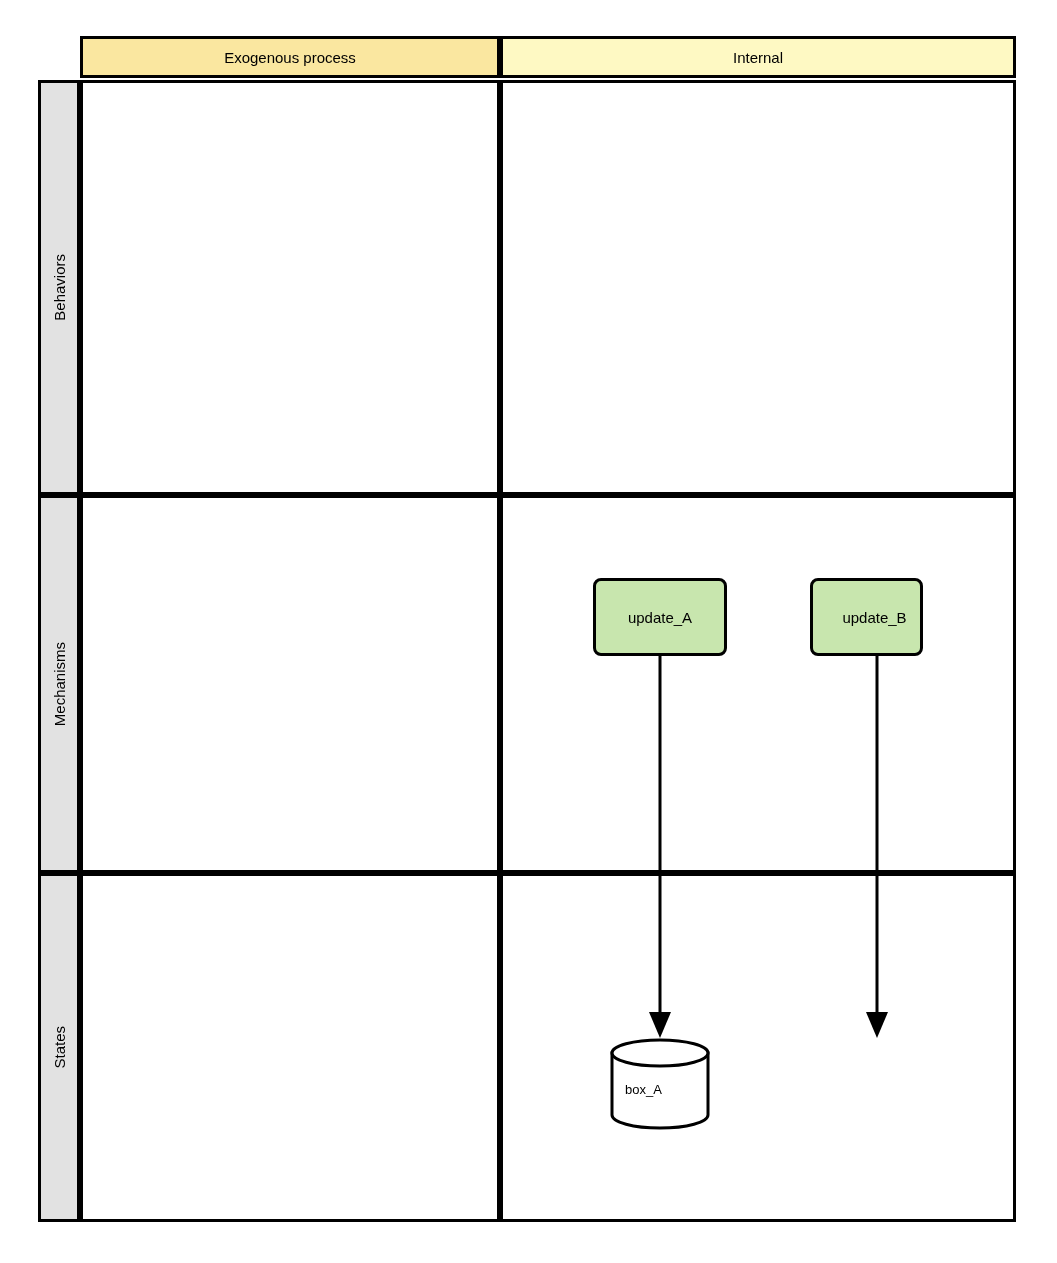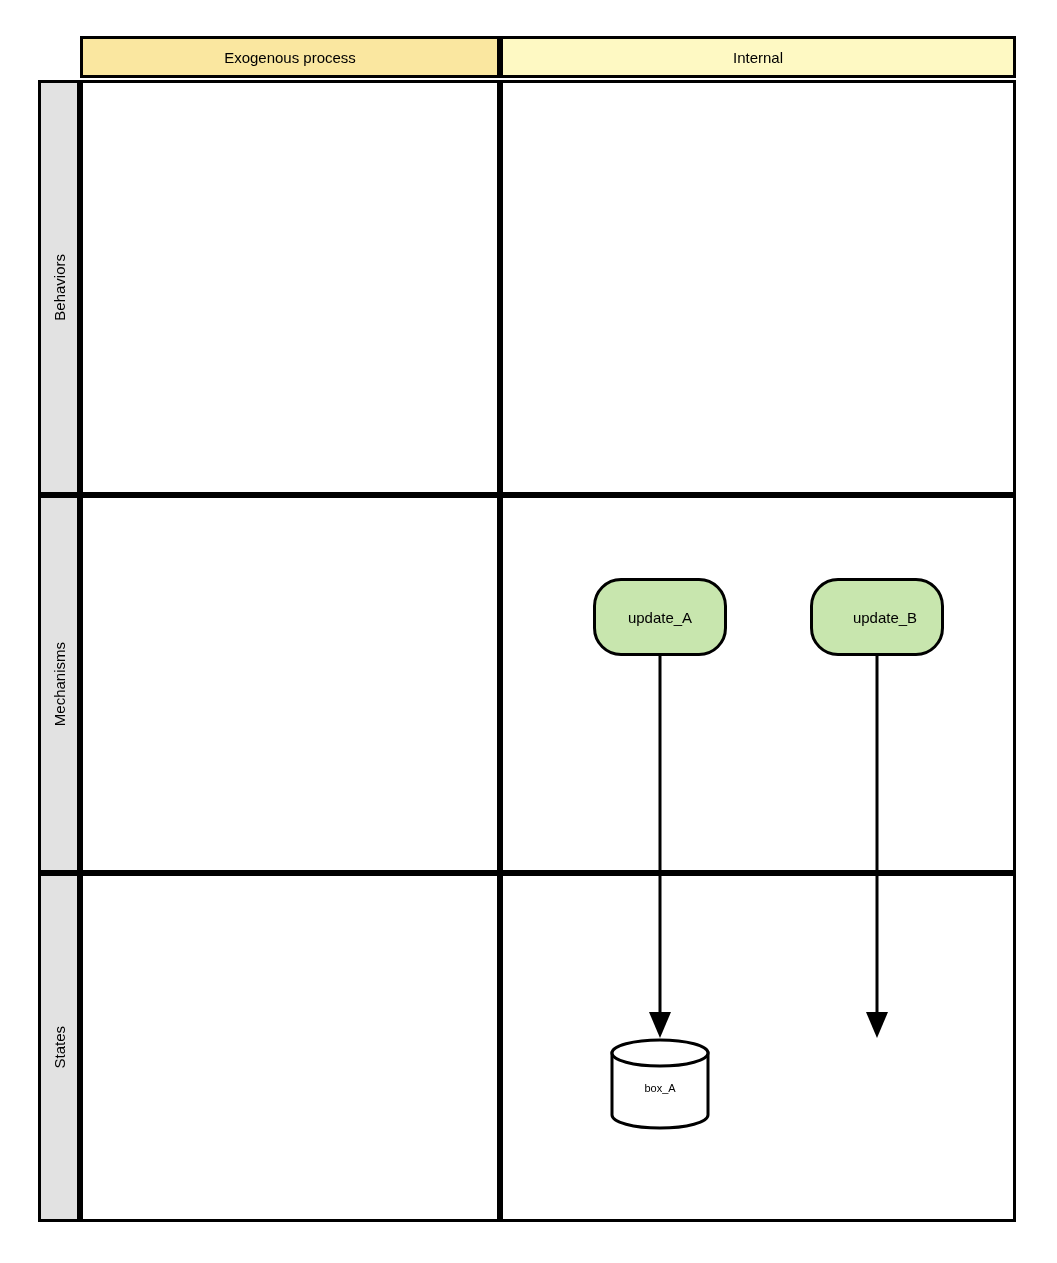--- a/index.html
+++ b/index.html
@@ -81,40 +81,40 @@
 
   .row-behaviors  { top: 44px;  height: 415px; }
   .row-mechanisms { top: 459px; height: 378px; }
   .row-states     { top: 837px; height: 349px; }
 
   
   .node-rounded {
     position: absolute;
     background: #c8e6ae;
     border: 3px solid #000000;
-    border-radius: 28px;
+    border-radius: 8px;
     box-sizing: border-box;
     display: flex;
     align-items: center;
     justify-content: center;
     font-size: 15px;
     color: #000000;
     z-index: 5;
   }
   .cylinder {
     position: absolute;
     z-index: 5;
   }
   .cylinder svg { display: block; }
   .cylinder-label {
     position: absolute;
-    left: 0;
+    left: 16px;
     width: 100%;
-    text-align: center;
-    font-size: 11px;
+    text-align: left;
+    font-size: 13px;
     color: #000000;
   }
   .edge-layer {
     position: absolute;
     left: 0;
     top: 0;
     width: 1057px;
     height: 1263px;
     pointer-events: none;
     z-index: 3;
@@ -157,21 +157,21 @@
       <line x1="660" y1="656" x2="660" y2="1022"></line>
       <line x1="877" y1="656" x2="877" y2="1022"></line>
     </g>
     <polygon points="660,1038 649,1012 671,1012" fill="#000000" stroke="none"></polygon>
     <polygon points="877,1038 866,1012 888,1012" fill="#000000" stroke="none"></polygon>
   </svg>
 
   <div class="node-rounded" style="left:593px; top:578px; width:134px; height:78px;">
     <span>update_A</span>
   </div>
-  <div class="node-rounded" style="left:810px; top:578px; width:134px; height:78px;padding-left:16px;">
+  <div class="node-rounded" style="left:810px; top:578px; width:113px; height:78px;padding-left:16px;">
     <span>update_B</span>
   </div>
 
   <div class="cylinder" style="left:609px; top:1038px; width:102px; height:92px;">
     <svg width="102" height="92" viewBox="0 0 102 92">
       <path d="M3,15 L3,77 A48,13 0 0 0 99,77 L99,15 Z" fill="#ffffff" stroke="#000000" stroke-width="3"></path>
       <ellipse cx="51" cy="15" rx="48" ry="13" fill="#ffffff" stroke="#000000" stroke-width="3"></ellipse>
     </svg>
     <div class="cylinder-label" style="top:44px;">box_A</div>
   </div>

